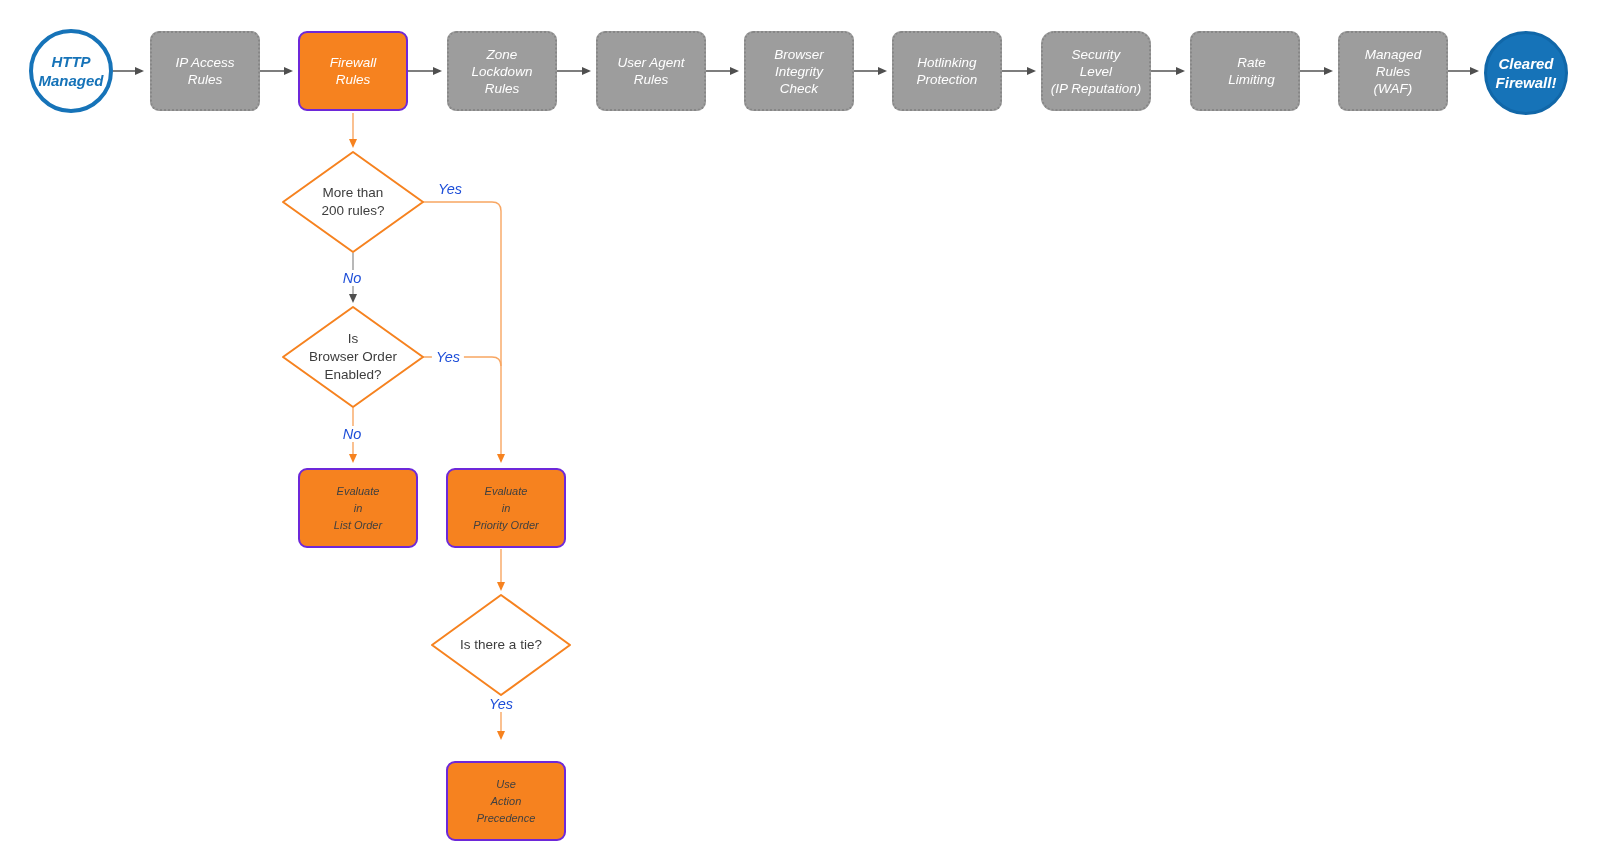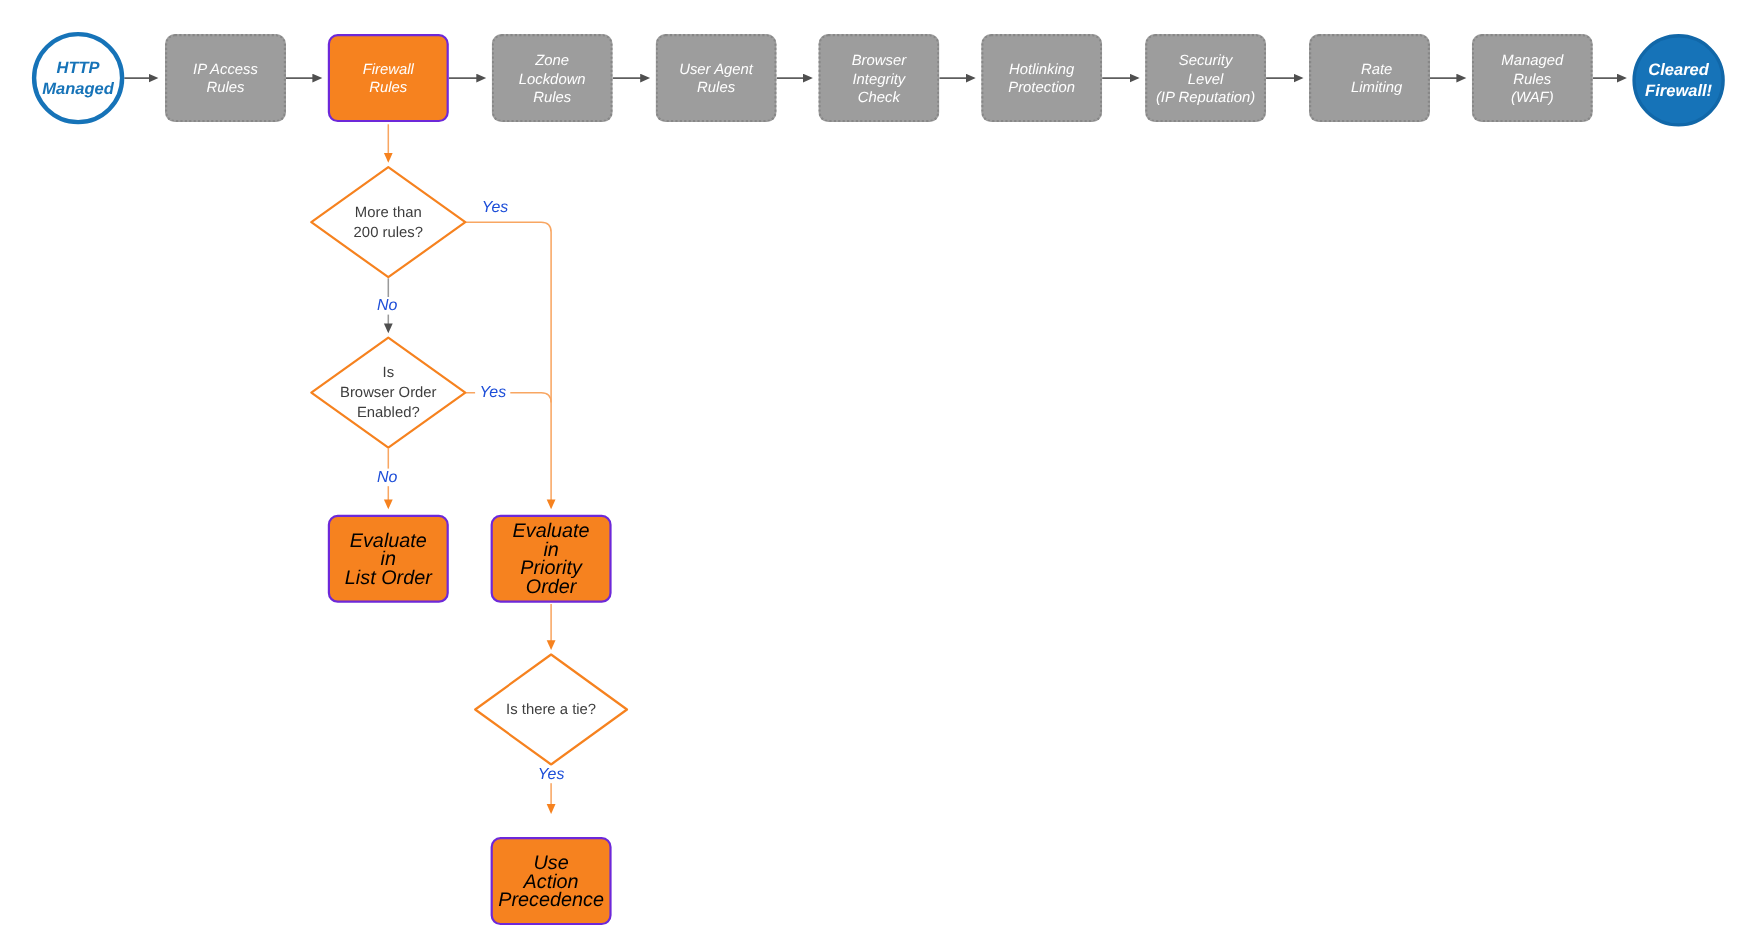--- a/index.html
+++ b/index.html
@@ -36,31 +36,31 @@
     line-height: 17px;
     z-index: 2;
   }
   .step.orange, .action {
     background: #F6821F;
     border: 2px solid #6d28d9;
   }
   .action {
     position: absolute;
     box-sizing: border-box;
-    width: 110px;
+    width: 120px;
     height: 80px;
     border-radius: 9px;
     display: flex;
     align-items: center;
     justify-content: center;
     text-align: center;
     white-space: pre-line;
-    color: #000000;
-    font-style: italic;
-    font-size: 18px;
+    color: #404040;
+    font-style: italic;
+    font-size: 11px;
     line-height: 17px;
     z-index: 2;
   }
   .circle {
     width: 84px;
     height: 84px;
     border-radius: 50%;
     font-weight: bold;
     font-style: italic;
     font-size: 15px;
@@ -157,21 +157,21 @@
   <div class="node step" style="left:447px;">Zone
 Lockdown
 Rules</div>
   <div class="node step" style="left:596px;">User Agent
 Rules</div>
   <div class="node step" style="left:744px;">Browser
 Integrity
 Check</div>
   <div class="node step" style="left:892px;">Hotlinking
 Protection</div>
-  <div class="node step" style="left:1041px;">Security
+  <div class="node step" style="left:1041px;border-radius:13px;">Security
 Level
 (IP Reputation)</div>
   <div class="node step" style="left:1190px;padding-left:13px;">Rate
 Limiting</div>
   <div class="node step" style="left:1338px;">Managed
 Rules
 (WAF)</div>
 
   <div class="dlabel" style="left:353px; top:202px;">More than
 200 rules?</div>

